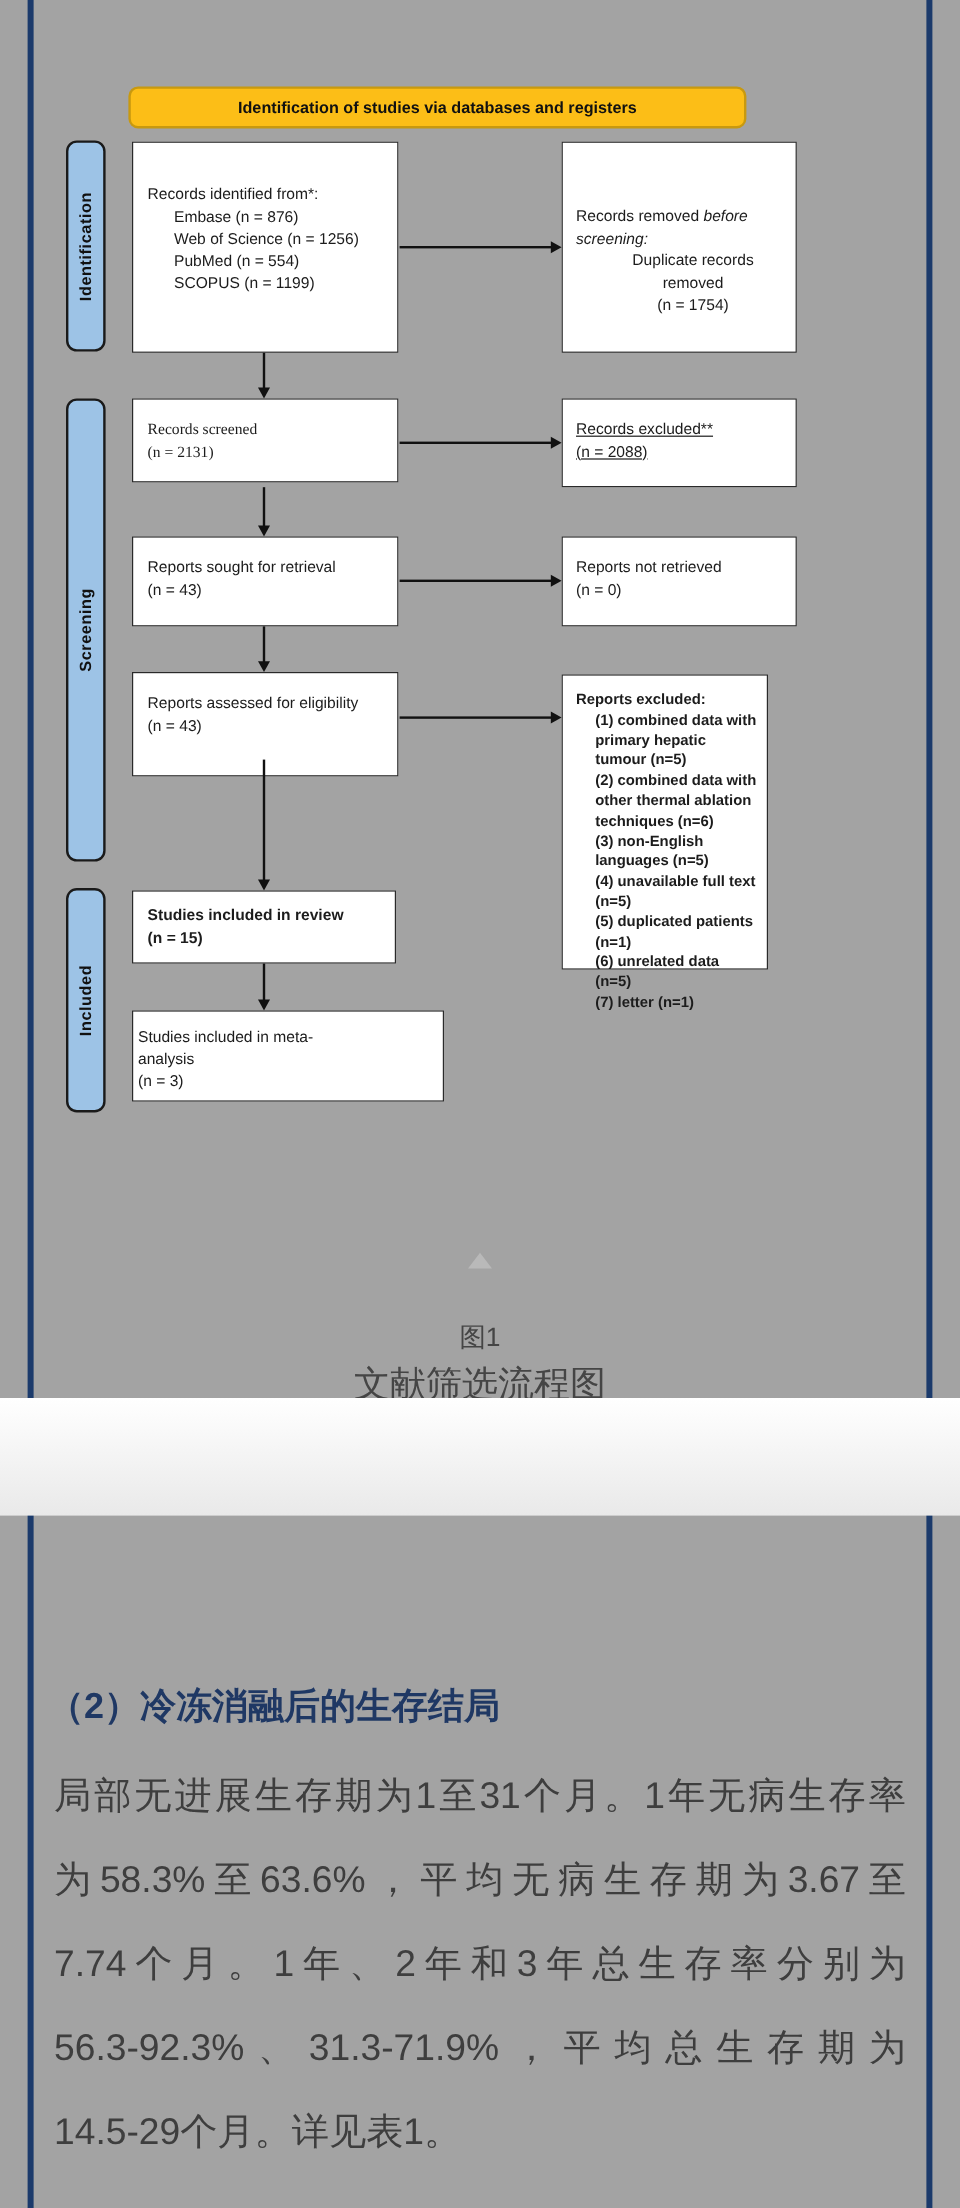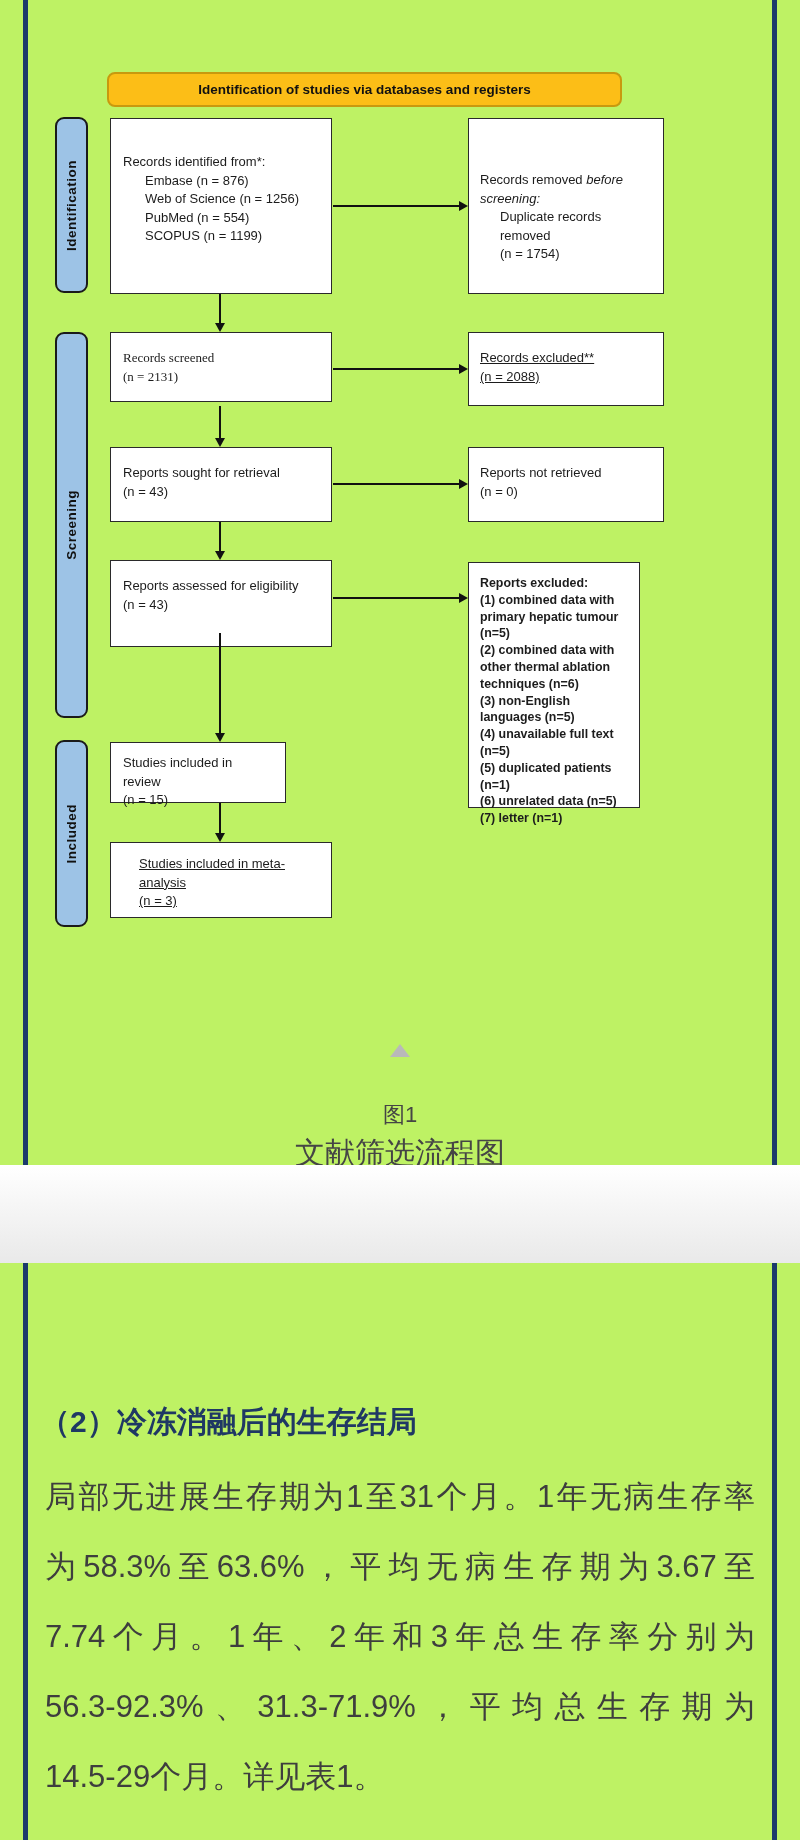--- a/index.html
+++ b/index.html
@@ -1,37 +1,37 @@
 <!DOCTYPE html>
 <html><head>
 <meta charset="utf-8">
 <style>
   html,body{margin:0;padding:0;background:#ffffff;}
-  .page{position:relative;width:800px;height:1840px;background:#bef264;overflow:hidden;
+  .page{position:relative;width:800px;height:1840px;background:#a3a3a3;overflow:hidden;
         font-family:"Liberation Sans", sans-serif;}
   .side-border{position:absolute;top:0;width:5px;height:1840px;background:#1B3A6B;}
   .side-border.left{left:23px;}
   .side-border.right{left:772px;}
 
   
   .banner{position:absolute;left:107px;top:72px;width:515px;height:35px;box-sizing:border-box;
           background:#FCBE17;border:2px solid #C8990F;border-radius:8px;
           display:flex;align-items:center;justify-content:center;
           font-size:13.5px;font-weight:bold;color:#111;}
   .stage{position:absolute;left:55px;width:33px;box-sizing:border-box;background:#9DC3E6;
          border:2px solid #1a1a1a;border-radius:9px;display:flex;align-items:center;justify-content:center;}
   .stage span{writing-mode:vertical-rl;transform:rotate(180deg);
               font-size:13.5px;font-weight:bold;color:#111;letter-spacing:.5px;}
   .fbox{position:absolute;box-sizing:border-box;background:#fff;border:1.5px solid #2A2A2A;
         font-size:13px;line-height:18.5px;color:#1c1c1c;}
   .fbox .ind{margin-left:22px;}
-  .fbox .ind2{margin-left:20px;}
+  .fbox .ind2{margin-left:20px;text-align:center;}
   .it{font-style:italic;}
   .rbx-excl{font-size:12.4px;line-height:16.8px;}
-  .rbx-excl .li{}
+  .rbx-excl .li{margin-left:16px;}
 
   .arrow-down,.arrow-right{position:absolute;}
   .arrow-down .shaft{position:absolute;left:50%;margin-left:-0.75px;top:0;bottom:6px;width:1.5px;background:#111;}
   .arrow-down .head{position:absolute;left:50%;transform:translateX(-50%);bottom:0;width:0;height:0;
                     border-left:5.5px solid transparent;border-right:5.5px solid transparent;border-top:9px solid #111;}
   .arrow-right .shaft{position:absolute;top:50%;margin-top:-0.75px;left:0;right:6px;height:1.5px;background:#111;}
   .arrow-right .head{position:absolute;top:50%;transform:translateY(-50%);right:0;width:0;height:0;
                      border-top:5.5px solid transparent;border-bottom:5.5px solid transparent;border-left:9px solid #111;}
 
   
@@ -115,25 +115,25 @@
       <div>Reports excluded:</div>
       <div class="li">(1) combined data with primary hepatic tumour (n=5)</div>
       <div class="li">(2) combined data with other thermal ablation techniques (n=6)</div>
       <div class="li">(3) non-English languages (n=5)</div>
       <div class="li">(4) unavailable full text (n=5)</div>
       <div class="li">(5) duplicated patients (n=1)</div>
       <div class="li">(6) unrelated data (n=5)</div>
       <div class="li">(7) letter (n=1)</div>
     </div>
 
-    <div class="fbox" style="left:110px;top:742px;width:176px;height:61px;padding:11px 22px 0 12px;">
+    <div class="fbox" style="left:110px;top:742px;width:220px;height:61px;padding:11px 22px 0 12px;font-weight:bold;">
       <div>Studies included in review</div>
       <div>(n = 15)</div>
     </div>
-    <div class="fbox" style="left:110px;top:842px;width:222px;height:76px;padding:12px 10px 0 28px;text-decoration:underline;">
+    <div class="fbox" style="left:110px;top:842px;width:260px;height:76px;padding:12px 10px 0 4px;">
       <div>Studies included in meta-</div>
       <div>analysis</div>
       <div>(n = 3)</div>
     </div>
 
     <div class="arrow-down" style="left:214px;top:294px;width:12px;height:38px;">
         <span class="shaft"></span>
         <span class="head"></span>
       </div>
     <div class="arrow-down" style="left:214px;top:406px;width:12px;height:41px;">

